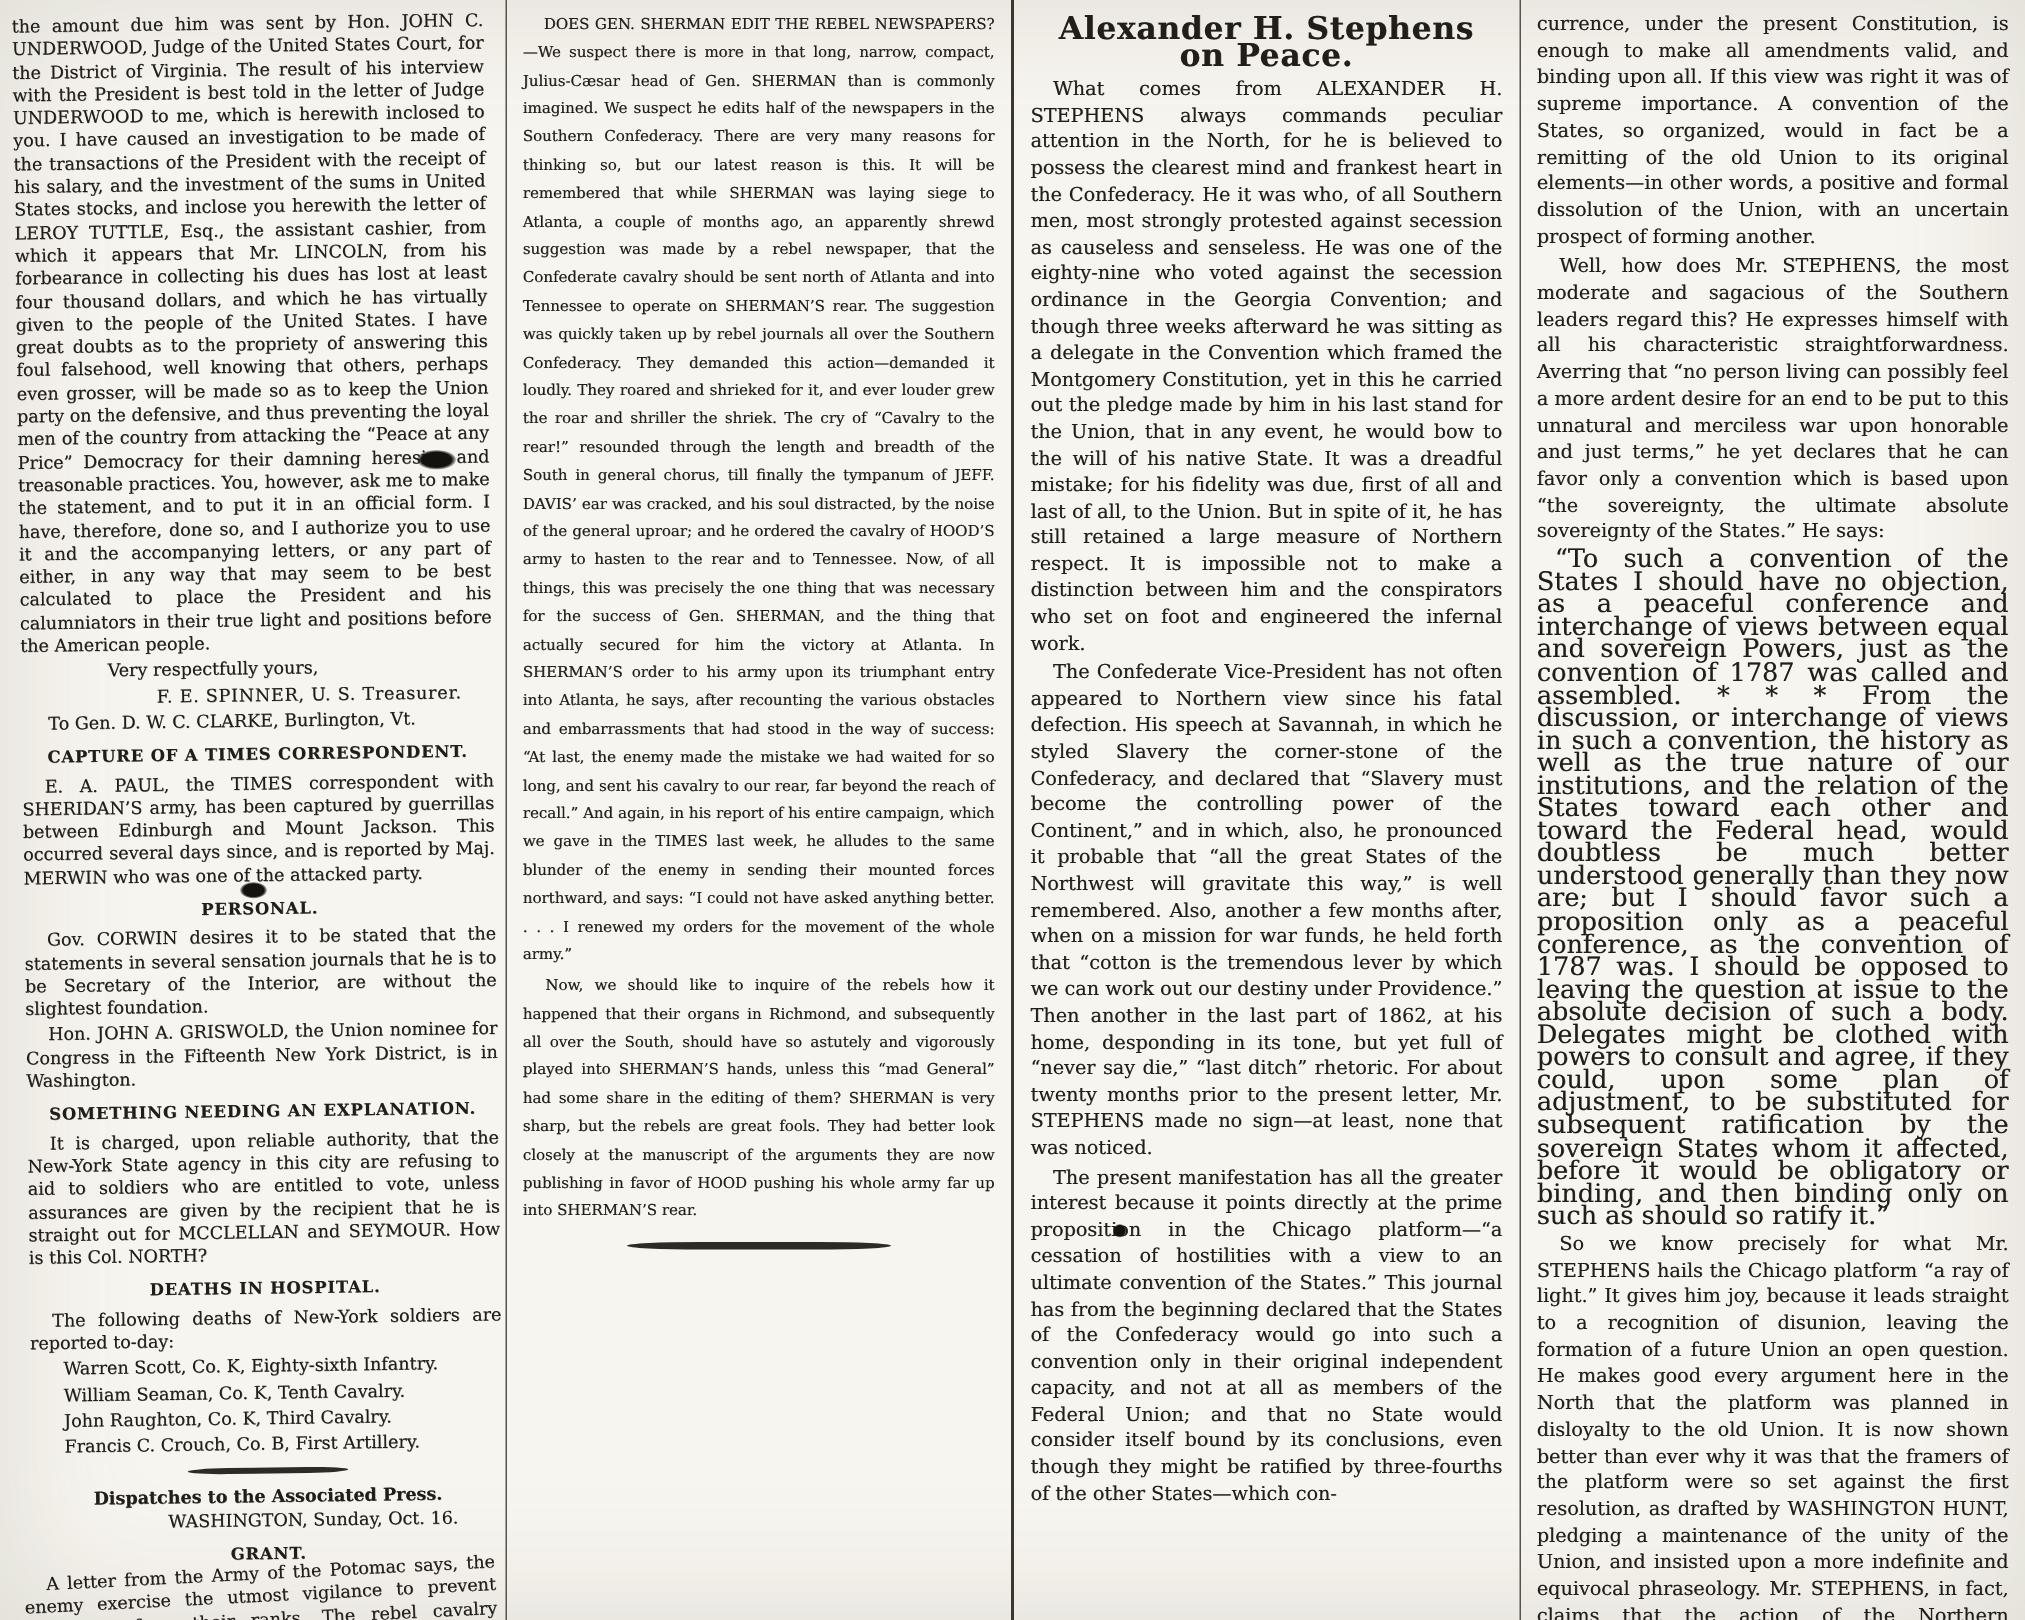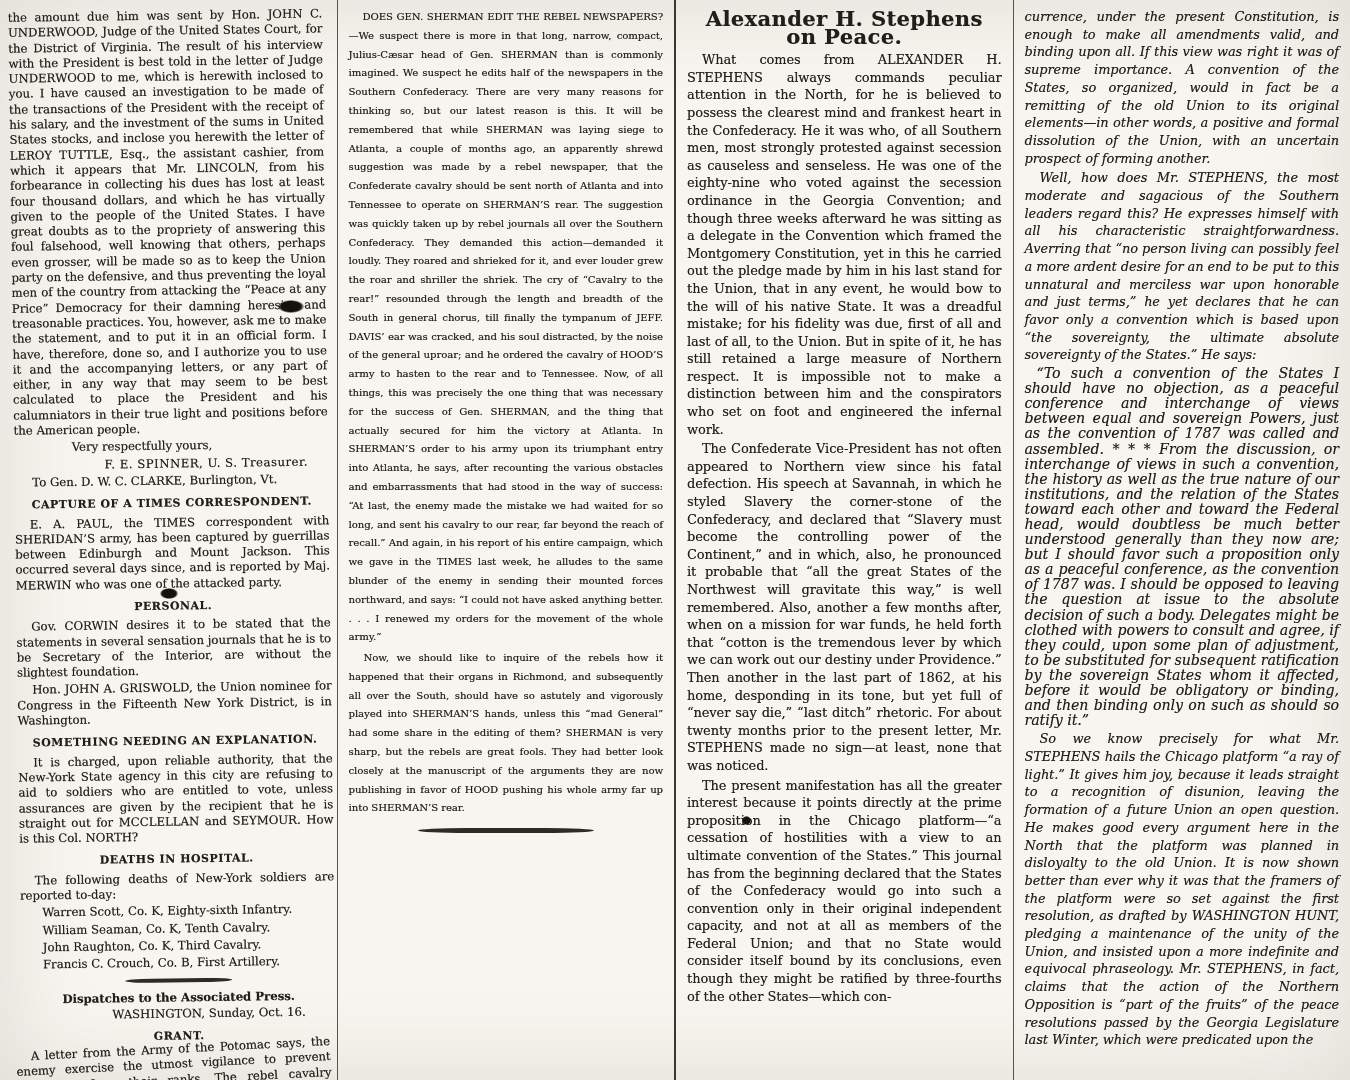--- a/index.html
+++ b/index.html
@@ -12,38 +12,38 @@
     display:flex;
     font-family:"DejaVu Serif","Liberation Serif",serif;
     color:#211e1a;
     text-shadow:0.25px 0.25px 0.35px rgba(25,22,18,0.55);
     box-shadow:inset 0 0 90px rgba(110,104,88,0.18);
   }
   .col{flex:1 1 0;box-sizing:border-box;padding:8px 11px 0 11px;}
   .col-a{border-right:1.6px solid #59544a;font-size:11.7px;line-height:15.3px;}
   .col-b{border-right:2.6px solid #3b372f;font-size:10px;line-height:18.8px;}
   .col-c{border-right:1.6px solid #59544a;font-size:12.8px;line-height:17.6px;}
-  .col-d{font-size:12.8px;line-height:17.7px;font-style:italic;}
+  .col-d{font-size:12.8px;line-height:17.7px;}
   .col-a .inner{transform:rotate(-0.8deg);transform-origin:60% 20%;}
   .col-a .block:last-child{transform:rotate(-2.1deg);transform-origin:0 100%;}
   .block{margin:0 0 2px 0;}
   .para,.para-noindent,.para-lead,.quote-small{text-align:justify;}
   .para{text-indent:15px;}
   .para-lead{text-indent:14px;}
   .heading{text-align:center;font-weight:bold;font-size:0.93em;letter-spacing:0.6px;margin:7px 0 4px 0;}
   .subhead{text-align:center;font-weight:bold;margin:8px 0 1px 0;}
   .headline{text-align:center;font-weight:bold;font-size:21px;letter-spacing:0.4px;margin:2px 0 6px 0;}
   .dateline{text-align:center;padding-left:60px;margin-bottom:2px;}
   .sig-intro{padding-left:58px;}
   .sig-name{text-align:center;padding-left:70px;letter-spacing:0.5px;}
   .address{padding-left:18px;margin-bottom:4px;}
   .list-line{padding-left:22px;}
   .ornament{height:4px;width:34%;margin:7px auto 6px auto;background:#2e2b25;border-radius:50%/100%;}
   .end-rule{height:4.5px;width:56%;margin:10px auto 8px auto;background:#2e2b25;border-radius:50%/100%;}
-  .quote-small{font-size:14px;line-height:15.1px;text-indent:12px;}
+  .quote-small{font-size:17px;line-height:15.1px;text-indent:12px;}
   .ink-blot{position:absolute;background:radial-gradient(ellipse at center,#14120f 0%,#14120f 55%,rgba(20,18,15,0) 75%);border-radius:50%;}
   .blot1{left:278px;top:300px;width:26px;height:13px;}
   .blot2{left:160px;top:588px;width:18px;height:11px;}
   .blot3{left:742px;top:816px;width:9px;height:9px;}
 </style>
 </head>
 <body>
 
 <div class="page">
   <div class="col col-a">

